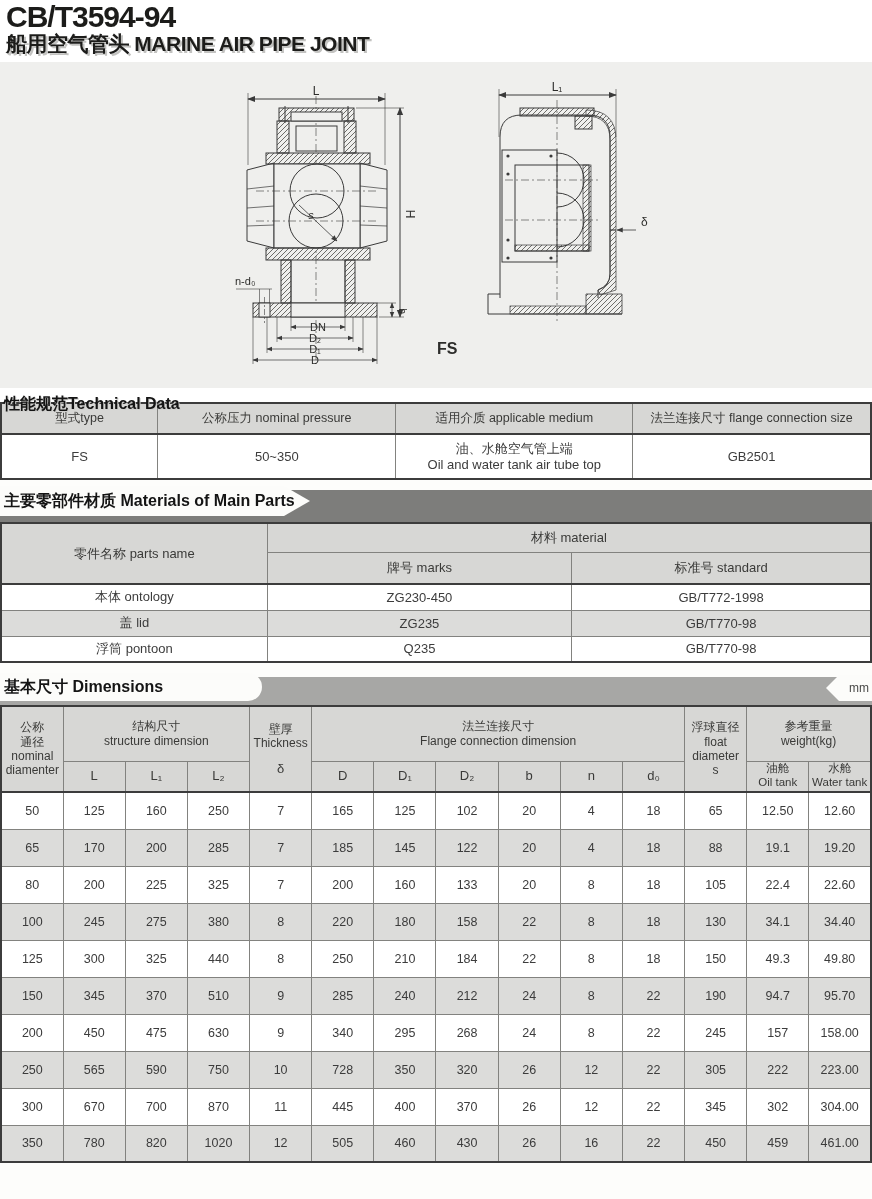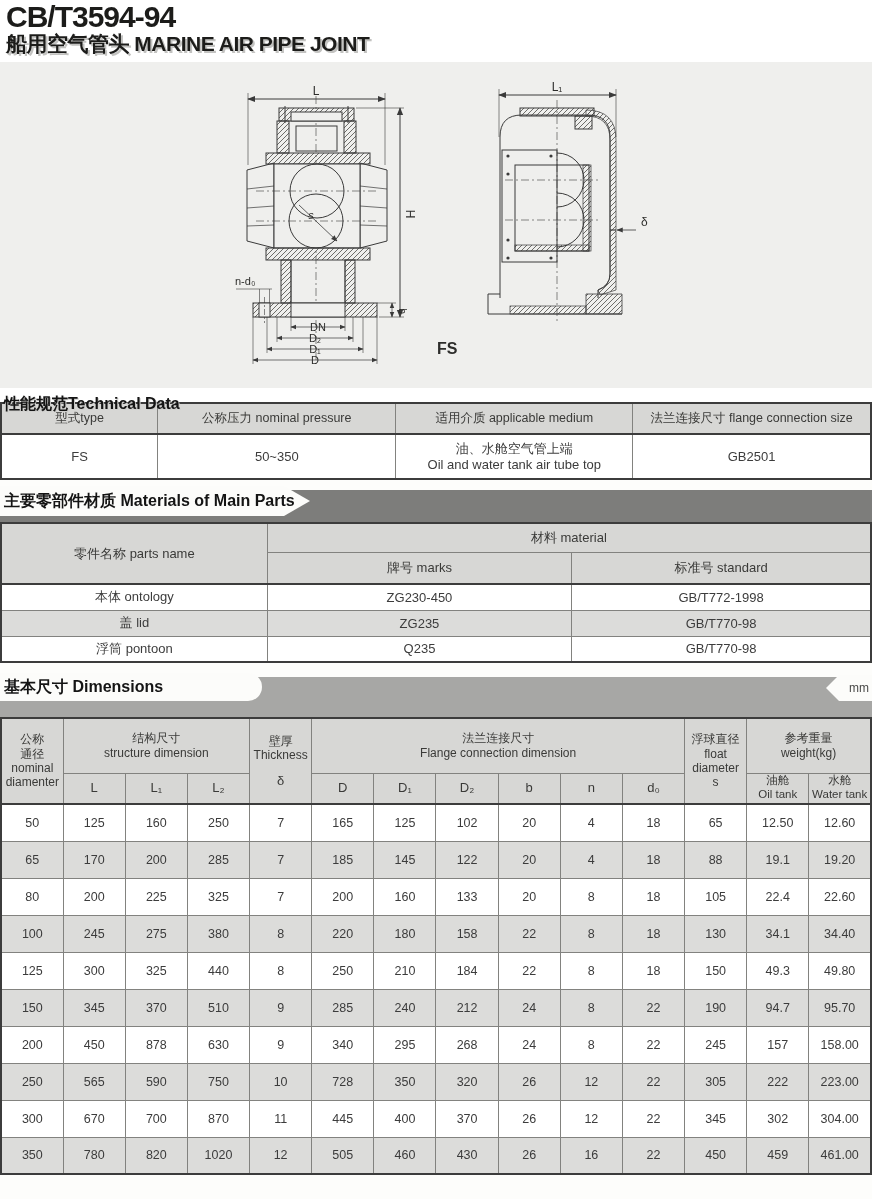--- a/index.html
+++ b/index.html
@@ -18,21 +18,21 @@
   
   .sec-tech-title{height:14px;box-sizing:border-box;padding:6px 0 0 4px;background:#fff}
   .sec-tech-title span{font-size:16px;font-weight:bold;color:#141414;text-shadow:1px 1px 0 #cfcfcd}
   .gband{position:relative;background:#7d7d7b;height:32px;margin-top:10px}
   .gband .arrow-lab{
     position:absolute;left:0;top:-4px;width:312px;height:30px;background:#fcfcfa;
     clip-path:polygon(0 0,284px 0,310px 50%,284px 100%,0 100%);
     display:flex;align-items:center;padding-left:4px;box-sizing:border-box;
     font-size:16px;font-weight:bold;color:#141414;
   }
-  .gband2{position:relative;background:#a7a7a5;height:40px;margin-top:14px}
+  .gband2{position:relative;background:#a7a7a5;height:28px;margin-top:14px}
   .gband2 .round-lab{
     position:absolute;left:0;top:-4px;width:262px;height:28px;background:#fcfcfa;
     border-radius:0 14px 14px 0;display:flex;align-items:center;padding-left:4px;
     box-sizing:border-box;font-size:16px;font-weight:bold;color:#141414;
   }
   .gband2 .mm-lab{
     position:absolute;right:0;top:-2px;width:46px;height:26px;background:#fcfcfa;
     clip-path:polygon(13px 0,46px 0,46px 26px,13px 26px,0 13px);
     display:flex;align-items:center;justify-content:flex-end;padding-right:3px;
     box-sizing:border-box;font-size:12px;color:#4a4a48;
@@ -416,21 +416,21 @@
           <td>24</td>
           <td>8</td>
           <td>22</td>
           <td>190</td>
           <td>94.7</td>
           <td>95.70</td>
         </tr>
         <tr>
           <td>200</td>
           <td>450</td>
-          <td>878</td>
+          <td>475</td>
           <td>630</td>
           <td>9</td>
           <td>340</td>
           <td>295</td>
           <td>268</td>
           <td>24</td>
           <td>8</td>
           <td>22</td>
           <td>245</td>
           <td>157</td>

